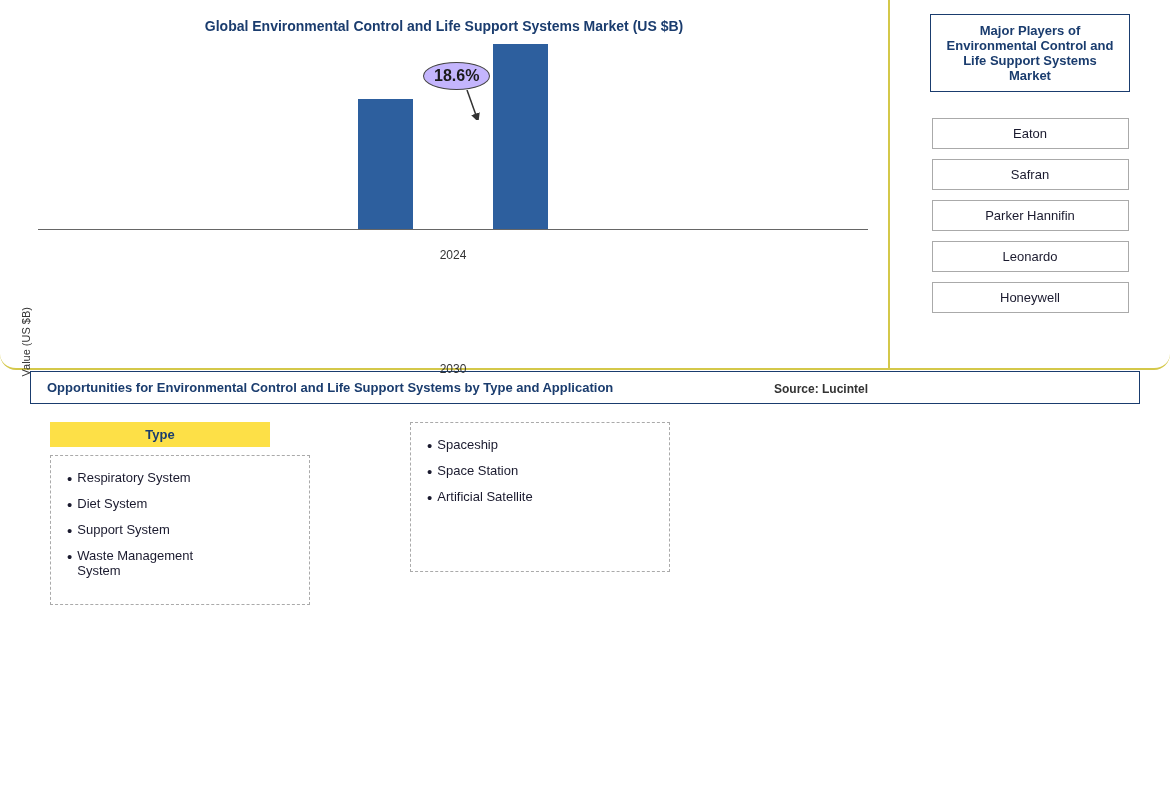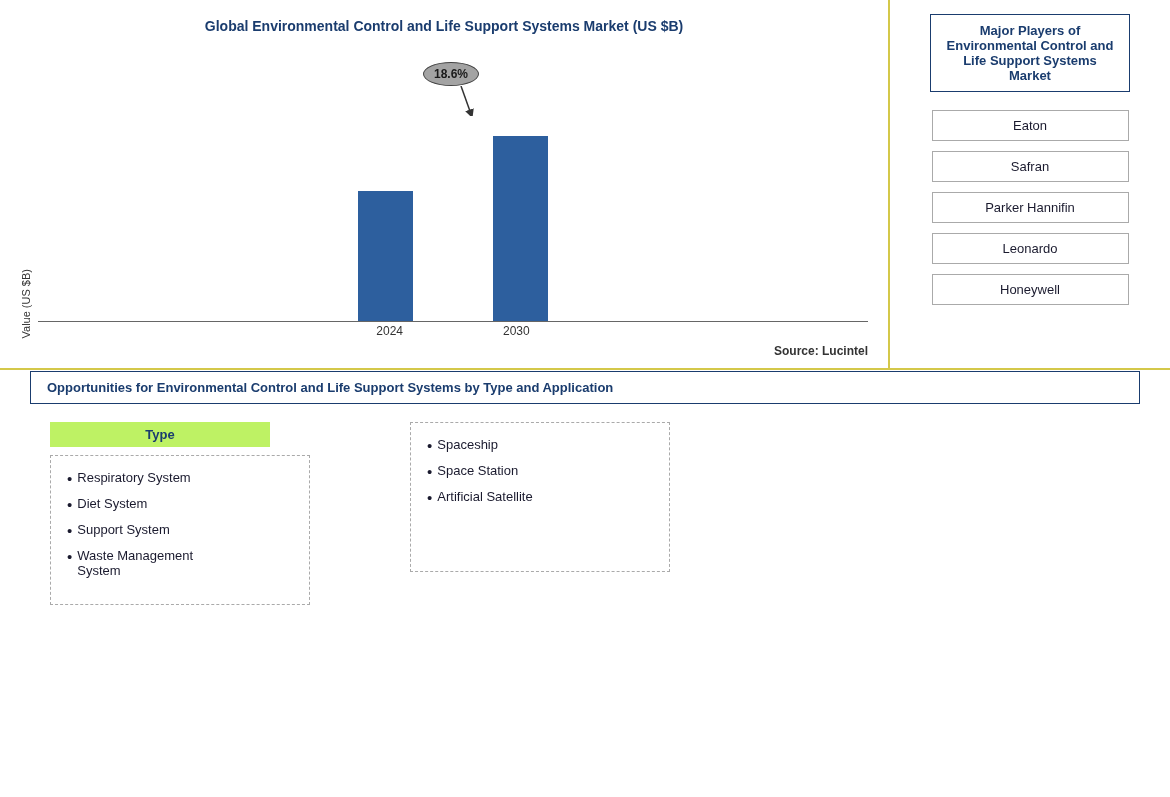--- a/index.html
+++ b/index.html
@@ -19,20 +19,21 @@
       display: flex;
       flex-direction: column;
     }
 
     
     .top-section {
       display: flex;
       flex-direction: row;
       height: 370px;
       border-bottom: 2px solid #d4c84a;
+      border-radius: 16px;
     }
 
     
     .chart-section {
       flex: 1;
       padding: 18px 20px 10px 20px;
       border-right: 2px solid #d4c84a;
       display: flex;
       flex-direction: column;
       align-items: center;
@@ -92,24 +93,24 @@
 
     .x-axis-line {
       width: 100%;
       height: 1px;
       background: #666;
       margin-bottom: 2px;
     }
 
     .x-labels {
       display: flex;
-      flex-direction: row;
+      flex-direction: column;
       justify-content: center;
       gap: 100px;
-      margin-top: 0;
+      margin-top: 16px;
     }
 
     .x-label {
       font-size: 12px;
       color: #333;
       text-align: center;
     }
 
     .source-text {
       font-size: 12px;
@@ -117,45 +118,45 @@
       color: #333;
       text-align: right;
       width: 100%;
       margin-top: 6px;
     }
 
     .oval-bubble {
       border: 1.5px solid #444;
       border-radius: 50%;
       padding: 4px 10px;
-      font-size: 12px;
+      font-size: 16px;
       font-weight: bold;
       color: #1a1a1a;
-      background: #a3a3a3;
+      background: #c4b5fd;
       white-space: nowrap;
     }
 
     
     .players-section {
       width: 280px;
       padding: 14px 20px;
       display: flex;
       flex-direction: column;
       align-items: center;
       gap: 10px;
     }
 
     .players-title-box {
       border: 1.5px solid #1a3c6e;
       padding: 8px 14px;
       text-align: center;
       font-size: 13px;
       font-weight: bold;
       color: #1a3c6e;
-      margin-bottom: 8px;
+      margin-bottom: 16px;
       width: 200px;
     }
 
     .player-box {
       border: 1.5px solid #aaa;
       padding: 7px 0;
       text-align: center;
       width: 197px;
       font-size: 13px;
       color: #1a1a2e;
@@ -185,21 +186,21 @@
       padding-left: 20px;
     }
 
     .ta-column {
       display: flex;
       flex-direction: column;
       gap: 8px;
     }
 
     .ta-header {
-      background: #bef264;
+      background: #fde047;
       padding: 5px 30px;
       text-align: center;
       font-size: 13px;
       font-weight: bold;
       color: #1a3c6e;
       width: 220px;
     }
 
     .ta-list-box {
       border: 1.5px dashed #aaa;

